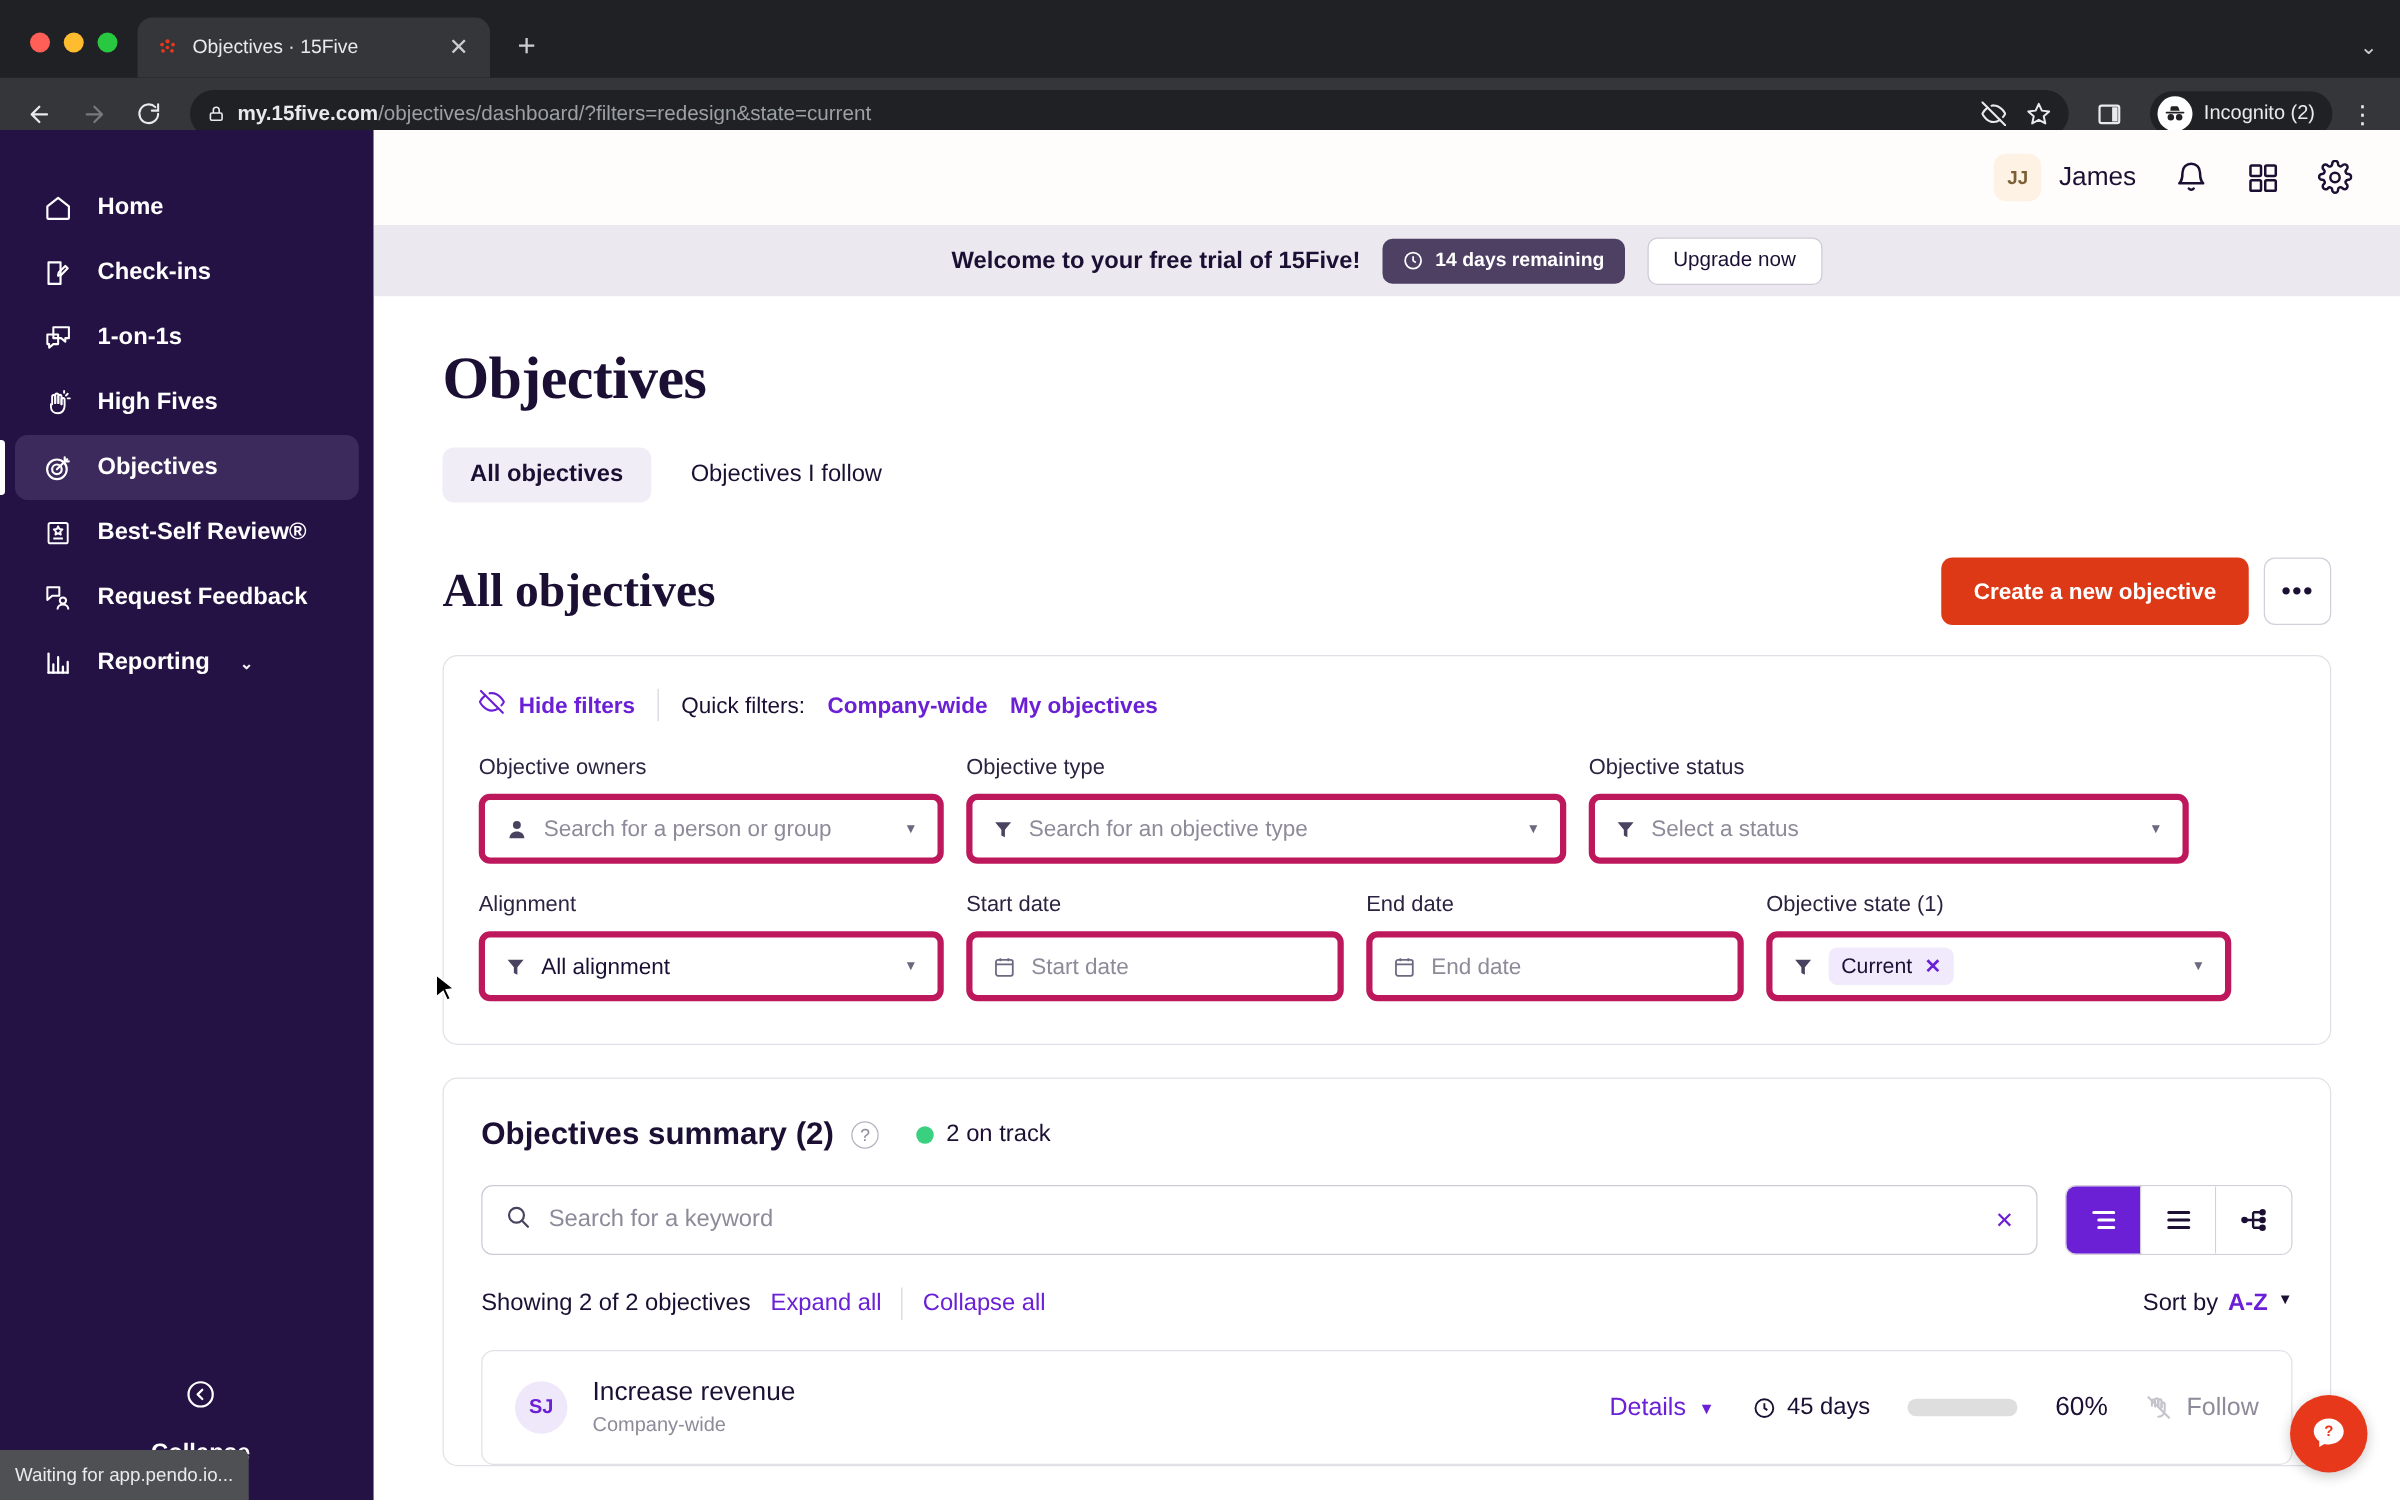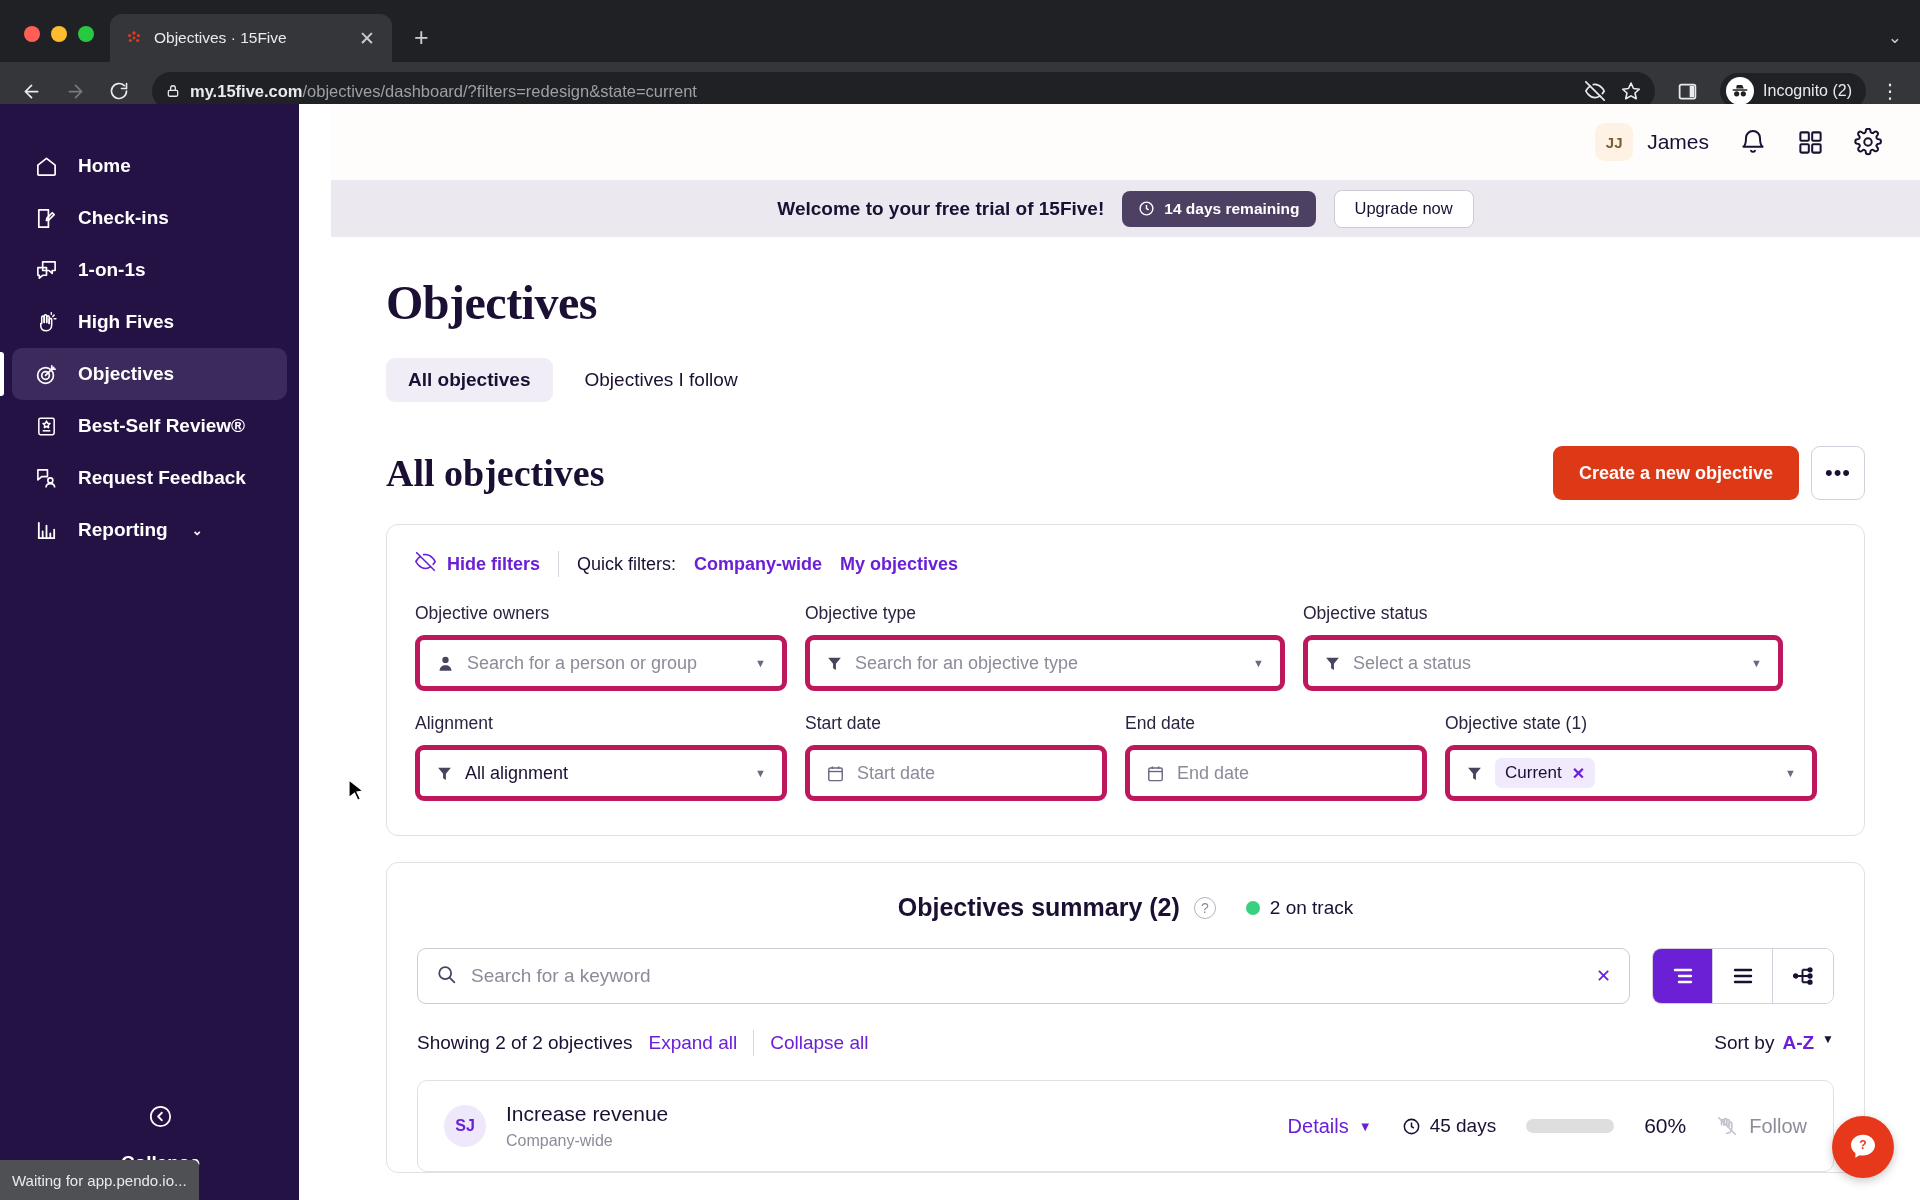--- a/index.html
+++ b/index.html
@@ -91,21 +91,21 @@
   }
   .nav-item .chev { margin-left: 4px; font-size: 13px; opacity:.95; }
 
   .collapse {
     position:absolute; bottom: 26px; left: 0; width: 100%;
     display:flex; align-items:center; gap: 18px; padding-left: 22px; cursor:pointer;flex-direction:column;
   }
   .collapse span { font-size: 19px; font-weight: 700; }
 
   
-  .main { flex:1; background:#fff; display:flex; flex-direction:column; position:relative; overflow:hidden;margin-left:32px; }
+  .main { flex:1; background:#fff; display:flex; flex-direction:column; position:relative; overflow:hidden; }
 
   .appheader {
     height: 76px; background:#fffdfb; display:flex; align-items:center; justify-content:flex-end;
     padding-right: 38px; gap: 30px; flex:none;
   }
   .user-chip { display:flex; align-items:center; gap: 14px; cursor:pointer; }
   .avatar-jj {
     width: 38px; height:38px; border-radius:10px; background:#fdf2e3; color:#7a6034;
     display:flex; align-items:center; justify-content:center; font-size: 15px; font-weight:600;
   }
@@ -179,21 +179,21 @@
   .f-caret { color:#6d6880; font-size: 11px; flex:none; }
   .f-ico { flex:none; display:flex; align-items:center; color:#4a4360; }
   .chip {
     background:#f1e9fc; border-radius: 7px; padding: 5px 10px; display:flex; align-items:center;
     gap: 10px; font-size: 17px; color:#1b1033;
   }
   .chip-x { color:#6b20d6; font-weight:700; cursor:pointer; font-size: 16px; }
 
   
   .sum-card { padding: 30px 30px 0; margin-top: 26px; }
-  .sum-head { display:flex; align-items:center; gap: 14px; justify-content: center; }
+  .sum-head { display:flex; align-items:center; gap: 14px; }
   .sum-title { font-size: 25px; font-weight:700; color:#1b1033; }
   .help-circle {
     width: 22px; height:22px; border-radius:50%; border:1.5px solid #b6b2c0; color:#8d8899;
     font-size: 14px; display:flex; align-items:center; justify-content:center; cursor:pointer;
   }
   .on-track { display:flex; align-items:center; gap: 10px; font-size: 19px; color:#1b1033; margin-left: 16px; }
   .dot-green { width: 14px; height:14px; border-radius:50%; background:#39d07f; }
 
   .searchrow { display:flex; align-items:center; gap: 22px; margin-top: 26px; }
   .search-wrap {

